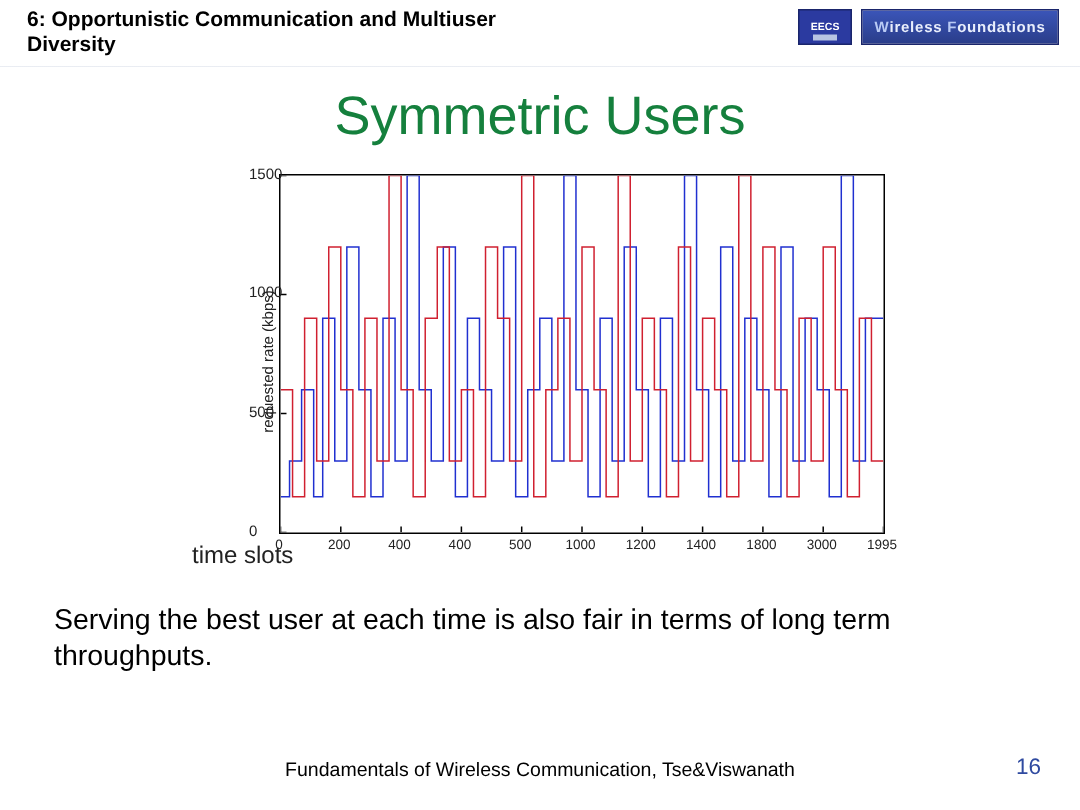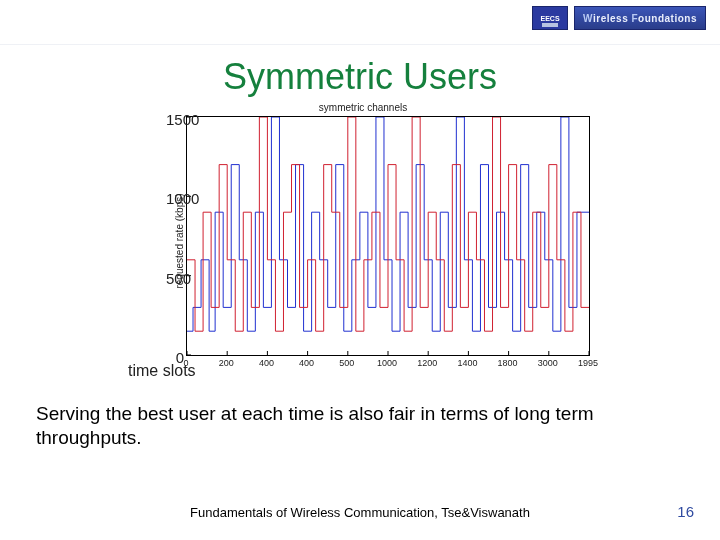--- a/index.html
+++ b/index.html
@@ -95,53 +95,53 @@
     position:absolute; bottom:0; left:0; width:100%;
     text-align:left; font-size:16px; color:#222;margin-top:12px;
   }
   .ylabel {
     position:absolute;
     left:4px; top:50%;
     transform: translateY(-50%) rotate(-90deg);
     transform-origin: center;
     font-size:10px; color:#222; white-space:nowrap;
   }
-  .ytick { position:absolute; left:38px; font-size:15px; color:#222; text-align:right; width:18px; }
+  .ytick { position:absolute; left:38px; font-size:10px; color:#222; width:18px; }
   .xtick { position:absolute; top:256px; font-size:9px; color:#222; transform:translateX(-50%); }
 
   .body-text {
     position:absolute; left:36px; top:402px; width:648px;
     font-size:19px; color:#000; line-height:1.25;
   }
   .footer-cite {
     position:absolute; left:0; bottom:20px; width:100%;
     text-align:center; font-size:13px; color:#000;
   }
   .page-num {
     position:absolute; right:26px; bottom:20px;
     font-size:15px; color:#2f4aa0;
   }
 </style>
 </head>
 <body>
 
 <div class="header">
+  <div class="header-title">6: Opportunistic Communication and Multiuser Diversity</div>
   <div class="logo-block">
     <div class="eecs-logo">EECS</div>
     <div class="wf-logo">
       <span class="wf-w">W</span>ireless&nbsp;<span class="wf-f">F</span>oundations
     </div>
   </div>
 </div>
 <div class="divider"></div>
 
 <div class="slide-title">Symmetric Users</div>
 
 <div class="chart-area">
-  <div class="plot-title">symmetric channels</div>
   <div class="ylabel">requested rate (kbps)</div>
   <div class="plot-frame">
     <svg id="plot-svg" width="402" height="238">
         <path d="M0,214.2L6.029999999999999,214.2L6.029999999999999,190.4L14.070000000000002,190.4L14.070000000000002,142.8L22.11,142.8L22.11,214.2L28.140000000000004,214.2L28.140000000000004,95.20000000000002L36.18,95.20000000000002L36.18,190.4L44.22,190.4L44.22,47.599999999999994L52.260000000000005,47.599999999999994L52.260000000000005,142.8L60.3,142.8L60.3,214.2L68.34,214.2L68.34,95.20000000000002L76.38,95.20000000000002L76.38,190.4L84.42,190.4L84.42,0L92.46000000000001,0L92.46000000000001,142.8L100.5,142.8L100.5,190.4L108.54,190.4L108.54,47.599999999999994L116.58,47.599999999999994L116.58,214.2L124.62,214.2L124.62,95.20000000000002L132.66,95.20000000000002L132.66,142.8L140.7,142.8L140.7,190.4L148.74,190.4L148.74,47.599999999999994L156.78,47.599999999999994L156.78,214.2L164.82,214.2L164.82,142.8L172.85999999999999,142.8L172.85999999999999,95.20000000000002L180.9,95.20000000000002L180.9,190.4L188.94,190.4L188.94,0L196.98,0L196.98,142.8L205.02,142.8L205.02,214.2L213.06,214.2L213.06,95.20000000000002L221.10000000000002,95.20000000000002L221.10000000000002,190.4L229.14,190.4L229.14,47.599999999999994L237.17999999999998,47.599999999999994L237.17999999999998,142.8L245.22,142.8L245.22,214.2L253.26,214.2L253.26,95.20000000000002L261.3,95.20000000000002L261.3,190.4L269.34000000000003,190.4L269.34000000000003,0L277.38,0L277.38,142.8L285.41999999999996,142.8L285.41999999999996,214.2L293.46,214.2L293.46,47.599999999999994L301.5,47.599999999999994L301.5,190.4L309.54,190.4L309.54,95.20000000000002L317.58000000000004,95.20000000000002L317.58000000000004,142.8L325.62,142.8L325.62,214.2L333.65999999999997,214.2L333.65999999999997,47.599999999999994L341.7,47.599999999999994L341.7,190.4L349.74,190.4L349.74,95.20000000000002L357.78000000000003,95.20000000000002L357.78000000000003,142.8L365.82,142.8L365.82,214.2L373.86,214.2L373.86,0L381.9,0L381.9,190.4L389.94,190.4L389.94,95.20000000000002L402,95.20000000000002" stroke="#2030d0" fill="none" stroke-width="1"></path>
         <path d="M0,142.8L8.040000000000001,142.8L8.040000000000001,214.2L16.080000000000002,214.2L16.080000000000002,95.20000000000002L24.119999999999997,95.20000000000002L24.119999999999997,190.4L32.160000000000004,190.4L32.160000000000004,47.599999999999994L40.2,47.599999999999994L40.2,142.8L48.239999999999995,142.8L48.239999999999995,214.2L56.28000000000001,214.2L56.28000000000001,95.20000000000002L64.32000000000001,95.20000000000002L64.32000000000001,190.4L72.36,190.4L72.36,0L80.4,0L80.4,142.8L88.44,142.8L88.44,214.2L96.47999999999999,214.2L96.47999999999999,95.20000000000002L104.52000000000001,95.20000000000002L104.52000000000001,47.599999999999994L112.56000000000002,47.599999999999994L112.56000000000002,190.4L120.6,190.4L120.6,142.8L128.64000000000001,142.8L128.64000000000001,214.2L136.68,214.2L136.68,47.599999999999994L144.72,47.599999999999994L144.72,95.20000000000002L152.76,95.20000000000002L152.76,190.4L160.8,190.4L160.8,0L168.84,0L168.84,214.2L176.88,214.2L176.88,142.8L184.92000000000002,142.8L184.92000000000002,95.20000000000002L192.95999999999998,95.20000000000002L192.95999999999998,190.4L201,190.4L201,47.599999999999994L209.04000000000002,47.599999999999994L209.04000000000002,142.8L217.08,142.8L217.08,214.2L225.12000000000003,214.2L225.12000000000003,0L233.16,0L233.16,190.4L241.2,190.4L241.2,95.20000000000002L249.24,95.20000000000002L249.24,142.8L257.28000000000003,142.8L257.28000000000003,214.2L265.32,214.2L265.32,47.599999999999994L273.36,47.599999999999994L273.36,190.4L281.4,190.4L281.4,95.20000000000002L289.44,95.20000000000002L289.44,142.8L297.48,142.8L297.48,214.2L305.52,214.2L305.52,0L313.56,0L313.56,190.4L321.6,190.4L321.6,47.599999999999994L329.64,47.599999999999994L329.64,142.8L337.68,142.8L337.68,214.2L345.71999999999997,214.2L345.71999999999997,95.20000000000002L353.76,95.20000000000002L353.76,190.4L361.8,190.4L361.8,47.599999999999994L369.84000000000003,47.599999999999994L369.84000000000003,142.8L377.88,142.8L377.88,214.2L385.91999999999996,214.2L385.91999999999996,95.20000000000002L393.96,95.20000000000002L393.96,190.4L402,190.4" stroke="#d02030" fill="none" stroke-width="1"></path>
         <line x1="0" x2="4" y1="238" y2="238" stroke="#000"></line>
         <line x1="0" x2="4" y1="158.66666666666669" y2="158.66666666666669" stroke="#000"></line>
         <line x1="0" x2="4" y1="79.33333333333334" y2="79.33333333333334" stroke="#000"></line>
         <line x1="0" x2="4" y1="0" y2="0" stroke="#000"></line>
         <line x1="0" x2="0" y1="234" y2="238" stroke="#000"></line>

